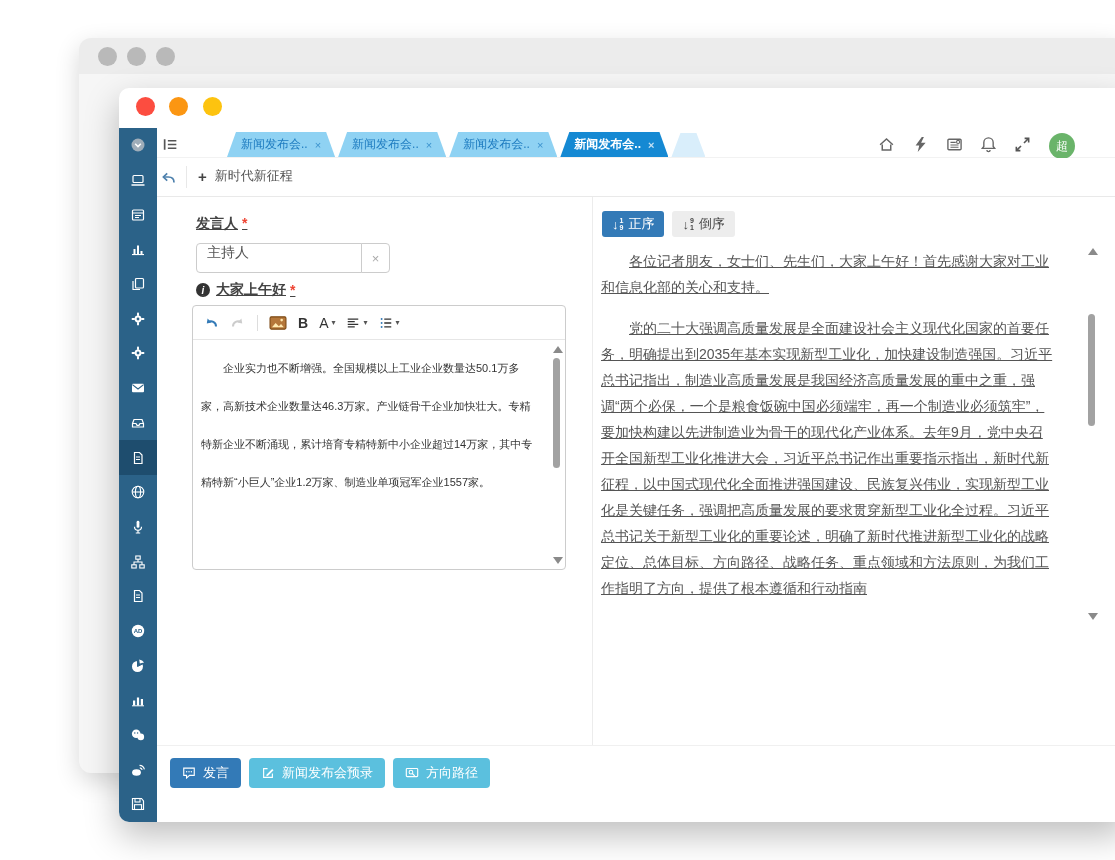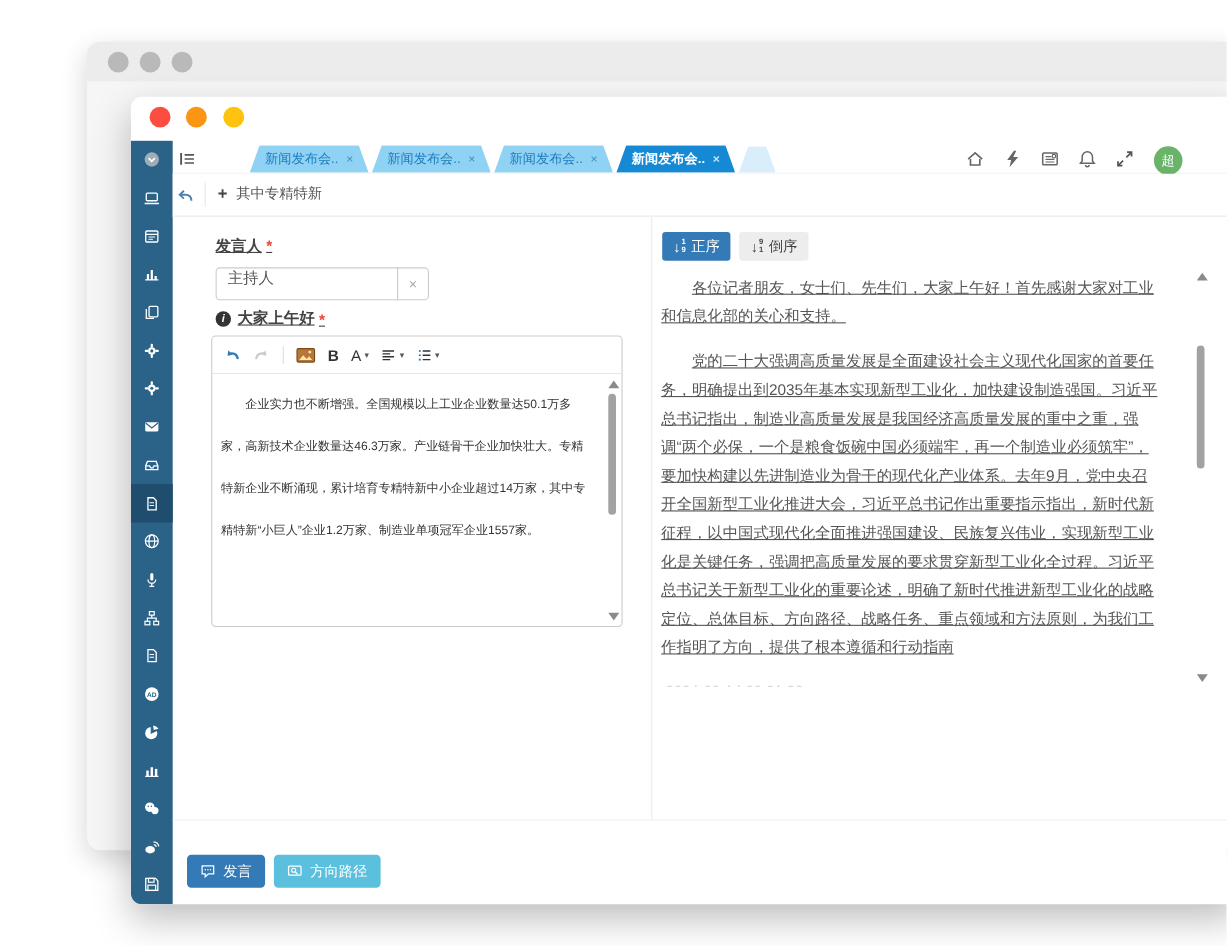--- a/index.html
+++ b/index.html
@@ -77,21 +77,21 @@
   .sort-btn.plain{background:#ededed;color:#444;}
   .sorticon{display:inline-flex;align-items:center;line-height:1;}
   .sorticon .arrow{font-size:13px;}
   .sorticon .digits{display:flex;flex-direction:column;font-size:7px;line-height:7px;margin-left:1px;font-weight:normal;}
   .transcript{left:482px;top:160px;width:455px;height:376px;overflow:hidden;font-size:14px;line-height:26px;color:#555;text-decoration:underline;}
   .transcript p{margin:0 0 15px;text-indent:2em;}
   .ts{color:#aeaeae;font-size:13.5px;margin:10px 0 10px 4px;}
 
   
   .foot-line{left:38px;right:0;top:657px;border-top:1px solid #f0f0f0;}
-  .foot{left:51px;top:689px;display:flex;gap:8px;}
+  .foot{left:51px;top:670px;display:flex;gap:8px;}
   .btn{height:30px;padding:0 12px;border:none;border-radius:4px;color:#fff;font-size:13px;
     display:inline-flex;align-items:center;gap:7px;cursor:pointer;font-family:inherit;}
   .btn.primary{background:#337ab7;}
   .btn.info{background:#5bc0de;}
 </style>
 </head>
 <body>
 
 <div class="stage">
 
@@ -306,21 +306,21 @@
     <div class="abs avatar">超</div>
 
     <div class="abs crumb-row"></div>
     <svg class="abs back-ic" viewBox="0 0 18 18">
         <path d="M14 14.5c0-3.4-2.2-5.5-5.6-5.5H4" stroke="#4e81ad" fill="none" stroke-width="1.7"></path>
         <path d="M7.2 5.4 3.4 9l3.8 3.6" stroke="#4e81ad" fill="none" stroke-width="1.7"></path>
       </svg>
     <div class="abs crumb-sep"></div>
     <div class="abs crumb">
       <span class="plus">+</span>
-      <span>其中专精特新</span>
+      <span>新时代新征程</span>
     </div>
 
     <div class="abs flabel" style="left:77px;top:127px"><span>发言人</span><span class="req">*</span></div>
     <div class="abs speaker-input">
         <span>主持人</span>
       </div>
     <div class="abs speaker-clear">×</div>
 
     <div class="abs flabel" style="left:77px;top:193px;display:flex;align-items:center;gap:6px">
       <span class="info-ic">i</span>
@@ -419,20 +419,27 @@
         <svg width="14" height="14" viewBox="0 0 16 16">
             <path d="M2 2.5h12v8.2H8.6L5.2 13.8v-3.1H2z" stroke="#fff" fill="none" stroke-width="1.3"></path>
             <circle cx="5.3" cy="6.6" r=".8" fill="#fff"></circle>
             <circle cx="8" cy="6.6" r=".8" fill="#fff"></circle>
             <circle cx="10.7" cy="6.6" r=".8" fill="#fff"></circle>
           </svg>
         <span>发言</span>
       </button>
       <button class="btn info">
         <svg width="14" height="14" viewBox="0 0 16 16">
+            <path d="M13 8.5V13H3V3h4.5" stroke="#fff" fill="none" stroke-width="1.3"></path>
+            <path d="m6.5 9.6 6.3-6.3 1.5 1.5-6.3 6.3-2 .5z" fill="#fff"></path>
+          </svg>
+        <span>新闻发布会预录</span>
+      </button>
+      <button class="btn info">
+        <svg width="14" height="14" viewBox="0 0 16 16">
             <rect x="1.5" y="2.8" width="13" height="9.4" rx="1" stroke="#fff" fill="none" stroke-width="1.3"></rect>
             <circle cx="6.8" cy="7" r="2.1" stroke="#fff" fill="none" stroke-width="1.2"></circle>
             <path d="m8.4 8.6 2.7 2.7" stroke="#fff" stroke-width="1.3"></path>
           </svg>
         <span>方向路径</span>
       </button>
     </div>
 
   </div>
 </div>

